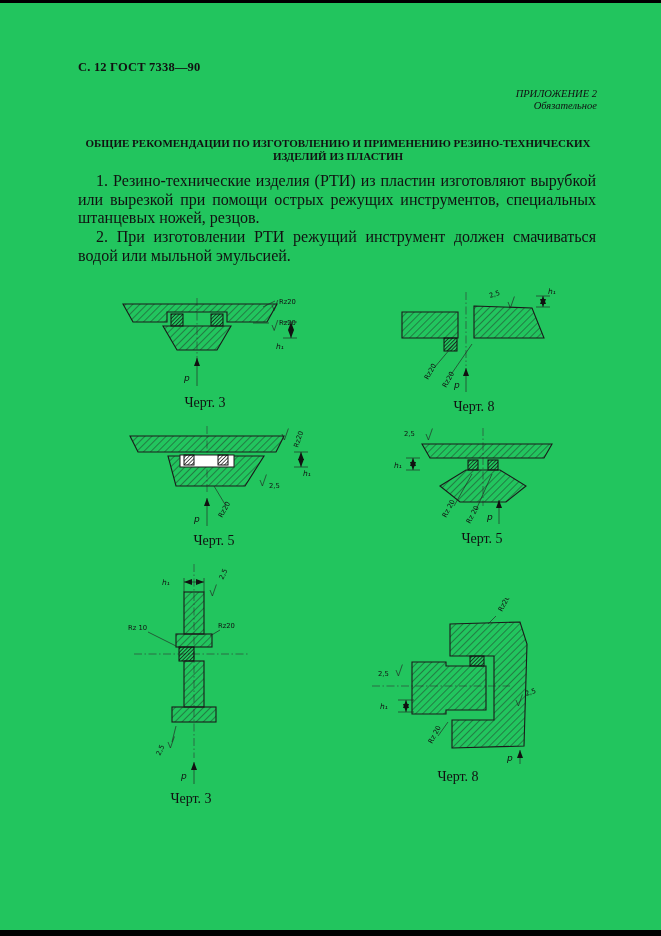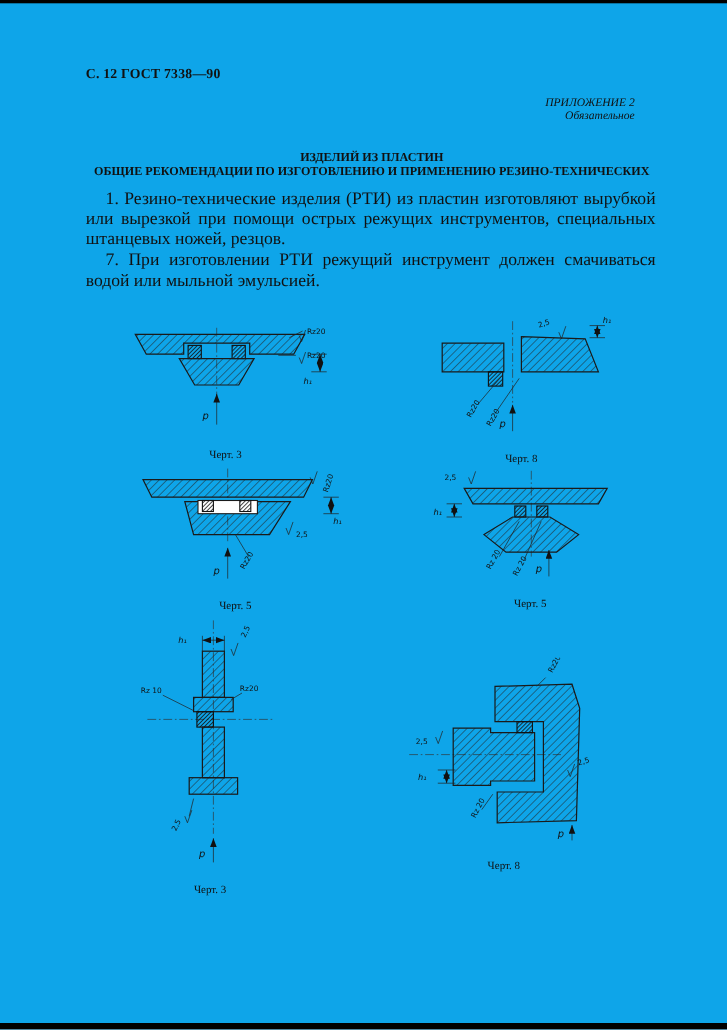--- a/index.html
+++ b/index.html
@@ -1,33 +1,33 @@
 <!DOCTYPE html>
 <html><head>
 <meta charset="utf-8">
 <style>
   * { margin:0; padding:0; box-sizing:border-box; }
   html,body { background:#9a9a9a; }
   .page {
     position:relative; width:661px; height:936px; margin:0 auto;
-    background:#0ea5e9; color:#111;
+    background:#22c55e; color:#111;
     font-family:"Liberation Serif", serif; overflow:hidden;
   }
   .scan-edge { position:absolute; left:0; right:0; background:#000; }
   .scan-top { top:0; height:3px; }
   .scan-bottom { bottom:0; height:6px; }
 
   .header-left { position:absolute; left:78px; top:60px; font-weight:bold; font-size:12.5px; letter-spacing:.2px; }
-  .annex { position:absolute; right:84px; top:88px; text-align:right; font-style:italic; font-size:10.5px; line-height:1.18; }
+  .annex { position:absolute; right:64px; top:88px; text-align:right; font-style:italic; font-size:10.5px; line-height:1.18; }
   .doc-title { position:absolute; left:78px; top:137px; width:520px; text-align:center; font-weight:bold; font-size:11px; line-height:1.18; }
   .body-text { position:absolute; left:78px; top:172px; width:518px; font-size:16px; line-height:1.17; text-align:justify; }
   .body-text p { text-indent:18px; }
 
   .figure { position:absolute; text-align:center; }
-  .figure .caption { font-size:10px; margin-top:16px; color:#111; }
+  .figure .caption { font-size:14px; margin-top:3px; color:#111; }
 
   svg { display:block; margin:0 auto; }
   .steel  { fill:url(#hatchP); stroke:#1a1a1a; stroke-width:1.1; }
   .rubber { fill:url(#rubP);  stroke:#111;    stroke-width:1; }
   .groove { fill:#ffffff; stroke:#1a1a1a; stroke-width:1; }
   .cl   { stroke:#333; stroke-width:.6; stroke-dasharray:8 2.5 1.5 2.5; fill:none; }
   .thin { stroke:#222; stroke-width:.65; fill:none; }
   .lbl  { font-family:"DejaVu Sans", sans-serif; font-size:6.8px; fill:#111; }
   .dim  { font-style:italic; font-size:7.5px; }
   .plbl { font-style:italic; font-size:9px; }
@@ -54,27 +54,27 @@
   <div class="scan-edge scan-bottom"></div>
 
   <div class="header-left">С. 12 ГОСТ 7338—90</div>
 
   <div class="annex">
     <div>ПРИЛОЖЕНИЕ 2</div>
     <div>Обязательное</div>
   </div>
 
   <div class="doc-title">
+    <div>ОБЩИЕ РЕКОМЕНДАЦИИ ПО ИЗГОТОВЛЕНИЮ И ПРИМЕНЕНИЮ РЕЗИНО-ТЕХНИЧЕСКИХ</div>
     <div>ИЗДЕЛИЙ ИЗ ПЛАСТИН</div>
-    <div>ОБЩИЕ РЕКОМЕНДАЦИИ ПО ИЗГОТОВЛЕНИЮ И ПРИМЕНЕНИЮ РЕЗИНО-ТЕХНИЧЕСКИХ</div>
   </div>
 
   <div class="body-text">
     <p>1. Резино-технические изделия (РТИ) из пластин изготовляют вырубкой или вырезкой при помощи острых режущих инструментов, специальных штанцевых ножей, резцов.</p>
-    <p>7. При изготовлении РТИ режущий инструмент должен смачиваться водой или мыльной эмульсией.</p>
+    <p>2. При изготовлении РТИ режущий инструмент должен смачиваться водой или мыльной эмульсией.</p>
   </div>
 
   <div class="figure" style="left:105px; top:296px; width:200px;">
     <svg viewBox="0 0 200 96" width="200" height="96">
       <line class="cl" x1="92" y1="2" x2="92" y2="64"></line>
       <polygon class="steel" points="18,8 172,8 162,26 122,26 122,16 62,16 62,26 28,26"></polygon>
       <rect class="rubber" x="66" y="18" width="12" height="12"></rect>
       <rect class="rubber" x="106" y="18" width="12" height="12"></rect>
       <polygon class="steel" points="58,30 126,30 112,54 72,54"></polygon>
       <g>

